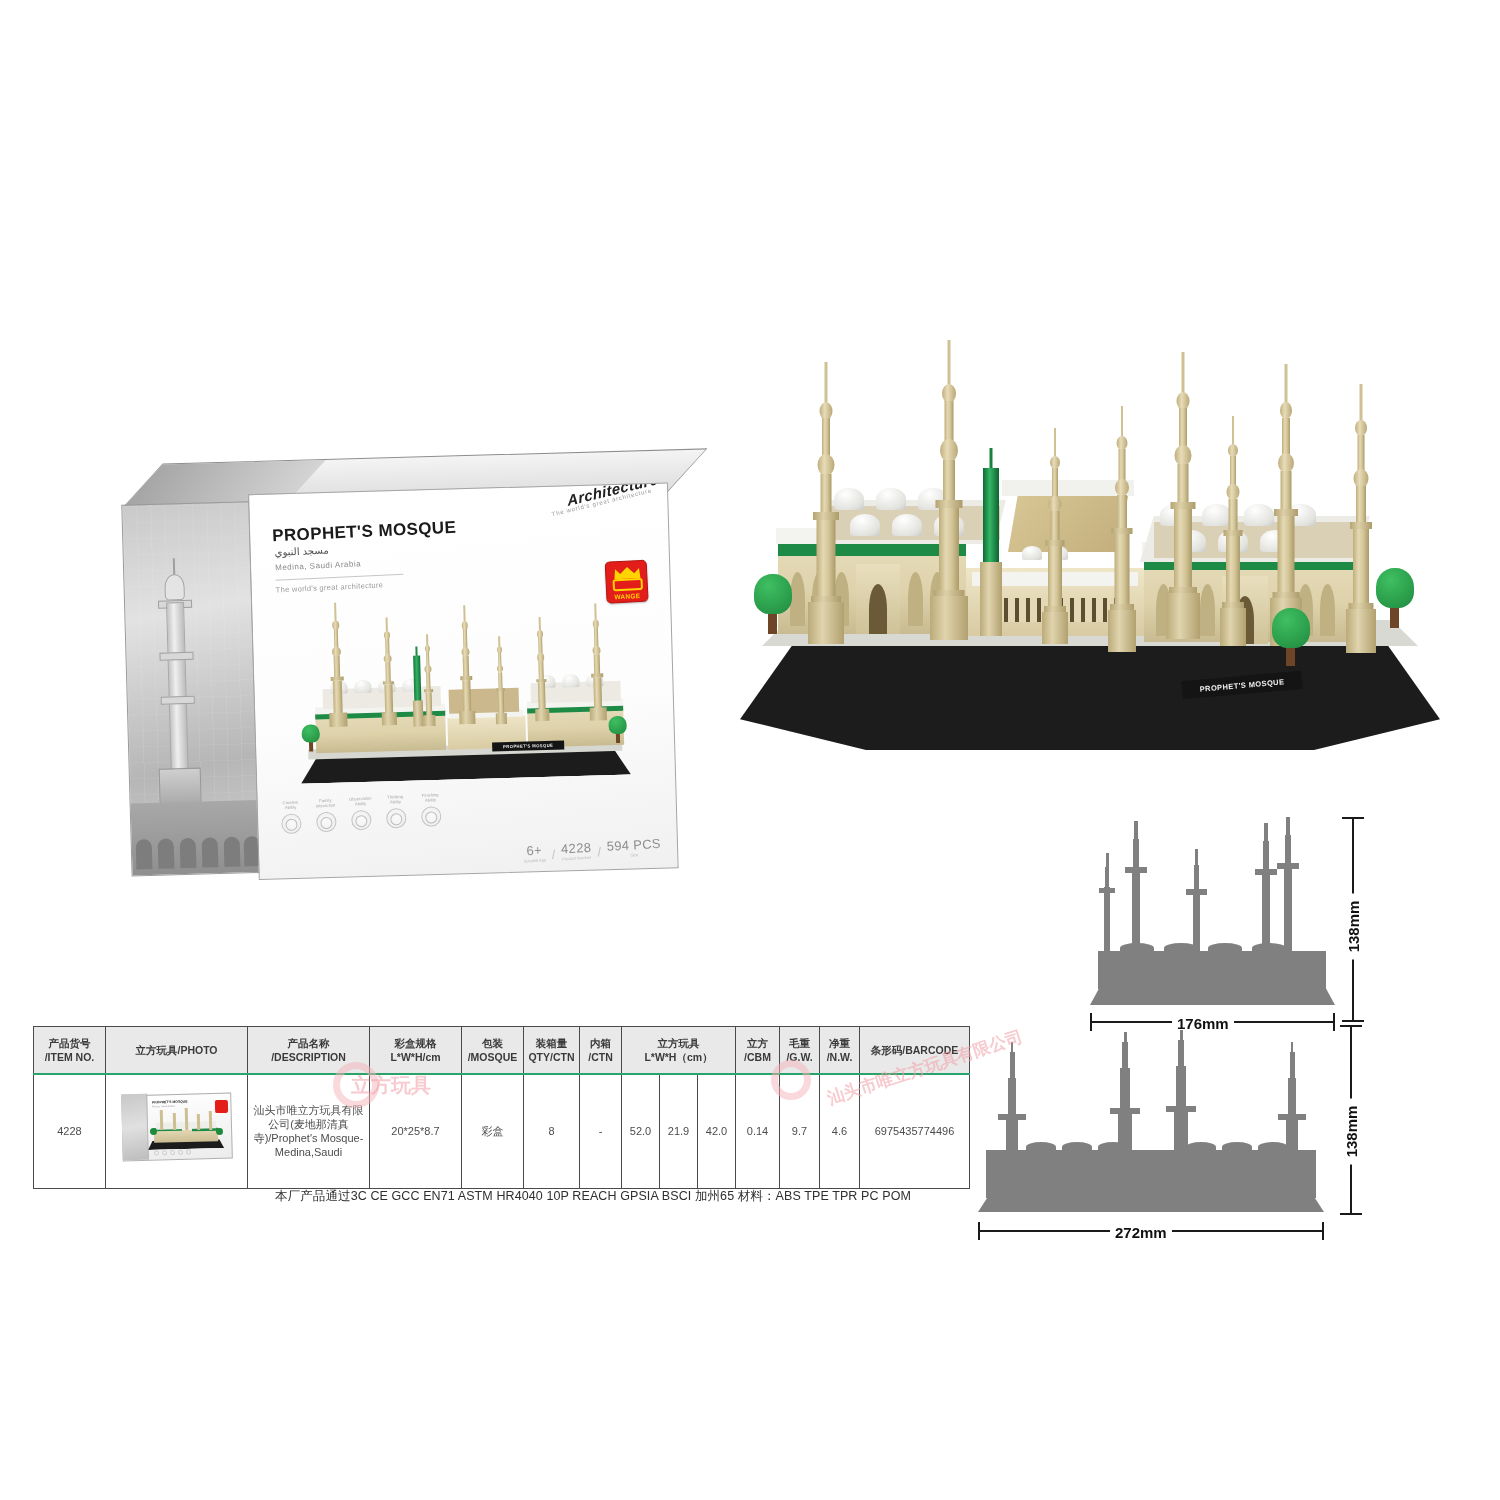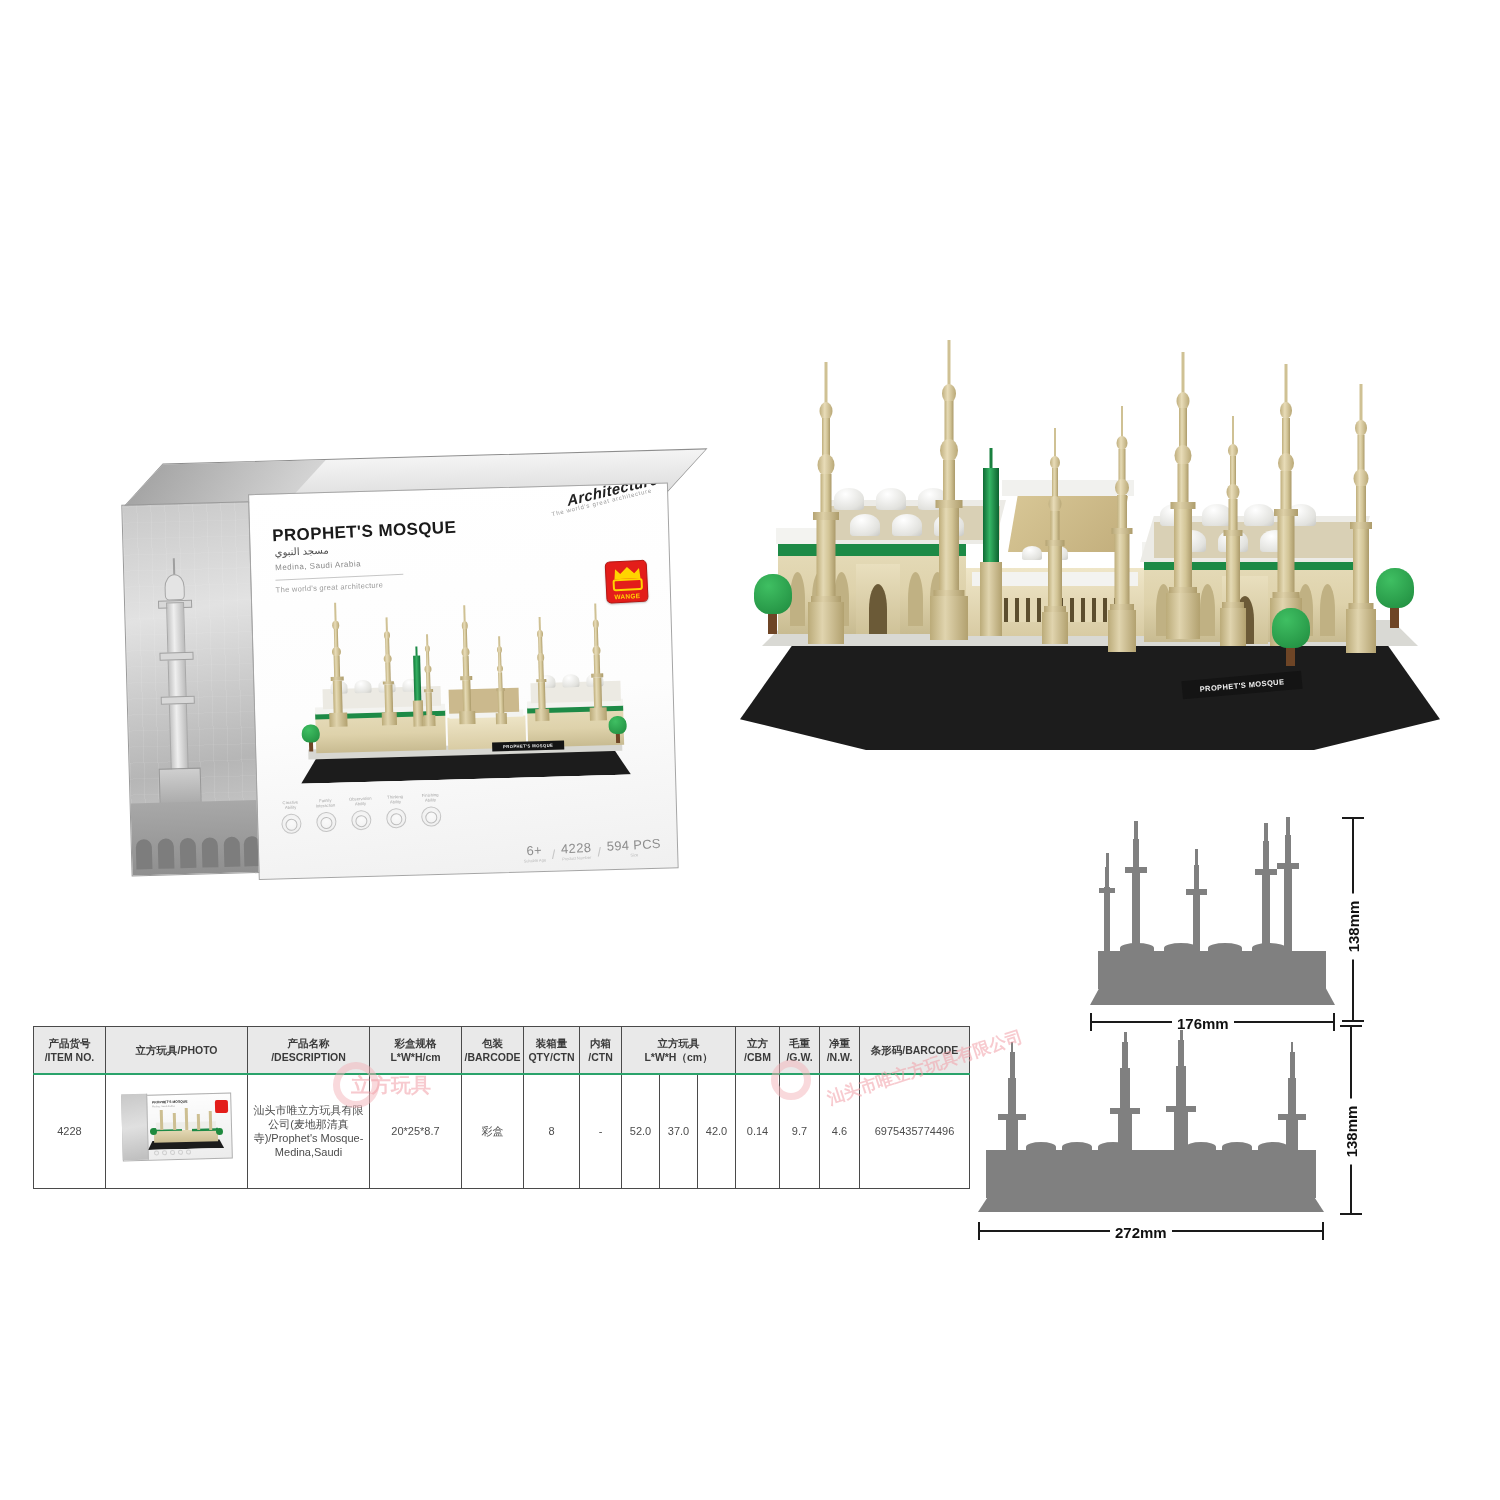--- a/index.html
+++ b/index.html
@@ -796,21 +796,21 @@
           <th>
             <span>产品名称</span><br>
             <span>/DESCRIPTION</span>
           </th>
           <th>
             <span>彩盒规格</span><br>
             <span>L*W*H/cm</span>
           </th>
           <th>
             <span>包装</span><br>
-            <span>/BARCODE</span>
+            <span>/MOSQUE</span>
           </th>
           <th>
             <span>装箱量</span><br>
             <span>QTY/CTN</span>
           </th>
           <th>
             <span>内箱</span><br>
             <span>/CTN</span>
           </th>
           <th colspan="3">
@@ -887,25 +887,26 @@
                 <span style="width:5px;height:5px;border:1px solid #cfcfcf;border-radius:50%;display:block"></span>
               </div>
             </div>
           </td>
           <td class="cell-desc">汕头市唯立方玩具有限公司(麦地那清真寺)/Prophet's Mosque-Medina,Saudi</td>
           <td class="cell-num">20*25*8.7</td>
           <td class="cell-num">彩盒</td>
           <td class="cell-num">8</td>
           <td class="cell-num">-</td>
           <td class="cell-num">52.0</td>
-          <td class="cell-num">37.0</td>
+          <td class="cell-num">21.9</td>
           <td class="cell-num">42.0</td>
           <td class="cell-num">0.14</td>
           <td class="cell-num">9.7</td>
           <td class="cell-num">4.6</td>
           <td class="cell-barcode">6975435774496</td>
         </tr>
       </tbody>
     </table>
   </div>
 
+  <div class="footnote">本厂产品通过3C  CE  GCC  EN71  ASTM  HR4040 10P  REACH  GPSIA  BSCI  加州65   材料：ABS TPE TPR PC POM</div>
 
 </div>
 
 </body></html>

